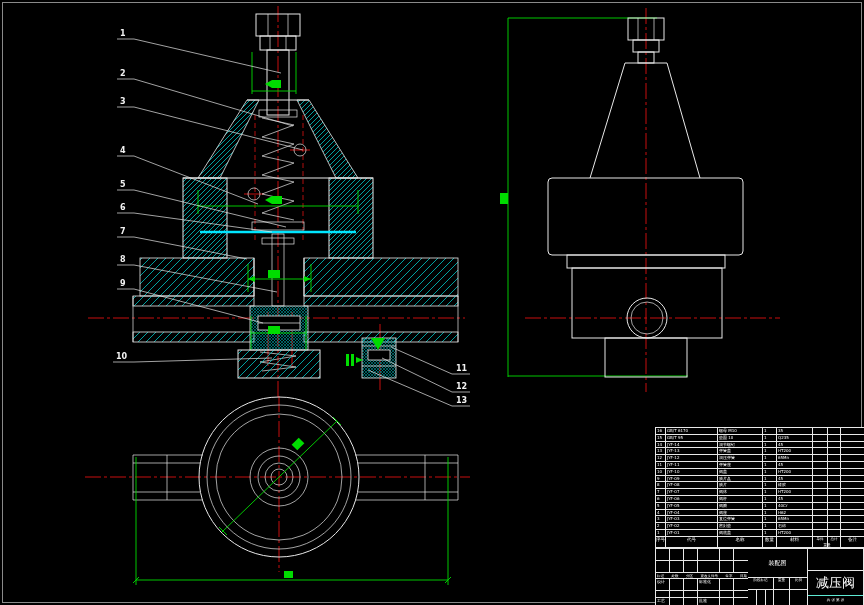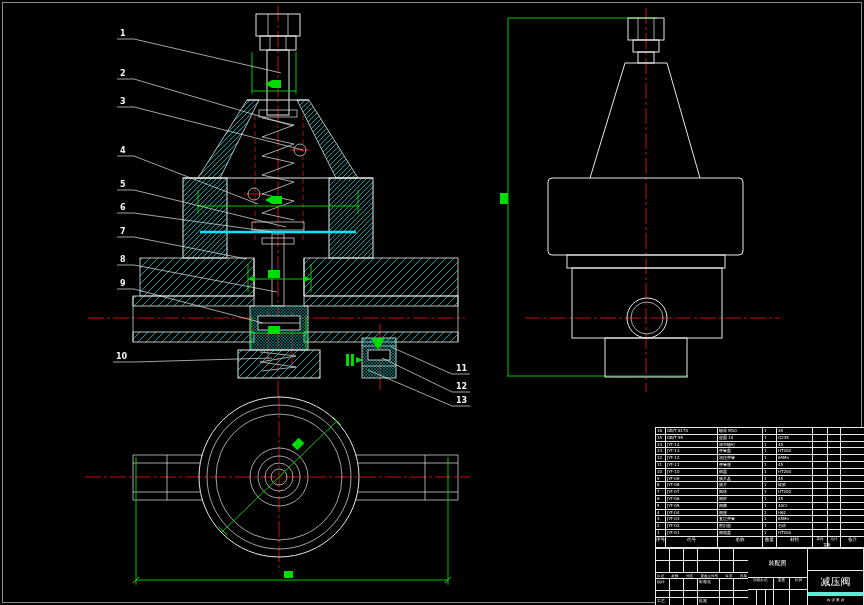--- a/index.html
+++ b/index.html
@@ -48,22 +48,22 @@
       display:flex;align-items:center;justify-content:center;font-size:6px;box-sizing:border-box;}
   #tbm .r2{height:12px;display:flex;box-sizing:border-box;}
   #tbm .r2 span{border-right:1px solid #e8e8e8;border-bottom:1px solid #e8e8e8;
       font-size:3.5px;line-height:5px;text-align:center;overflow:hidden;box-sizing:border-box;
       display:block;}
   #tbm .r3{height:16px;display:flex;box-sizing:border-box;}
   #tbm .r3 div{border-right:1px solid #e8e8e8;border-bottom:1px solid #e8e8e8;box-sizing:border-box;
       font-size:4px;text-align:center;line-height:14px;overflow:hidden;}
   #tbr{left:808px;top:548px;width:56px;height:57px;border-top:1px solid #e8e8e8;border-right:1px solid #e8e8e8;}
   #tbr .rr1{height:22px;border-bottom:1px solid #e8e8e8;box-sizing:border-box;}
-  #tbr .rr2{height:25px;border-bottom:4px solid #5eead4;display:flex;align-items:center;
-      justify-content:center;font-size:10px;box-sizing:border-box;font-family:Liberation Serif, serif;}
+  #tbr .rr2{height:25px;border-bottom:1px solid #5eead4;display:flex;align-items:center;
+      justify-content:center;font-size:13px;box-sizing:border-box;font-family:Liberation Serif, serif;}
   #tbr .rr3{height:10px;font-size:3.5px;line-height:9px;text-align:center;overflow:hidden;box-sizing:border-box;}
 </style>
 </head>
 <body>
 
 <div class="canvas">
   <div class="frame"></div>
 
   <svg width="864" height="605" viewBox="0 0 864 605">
     <defs>

